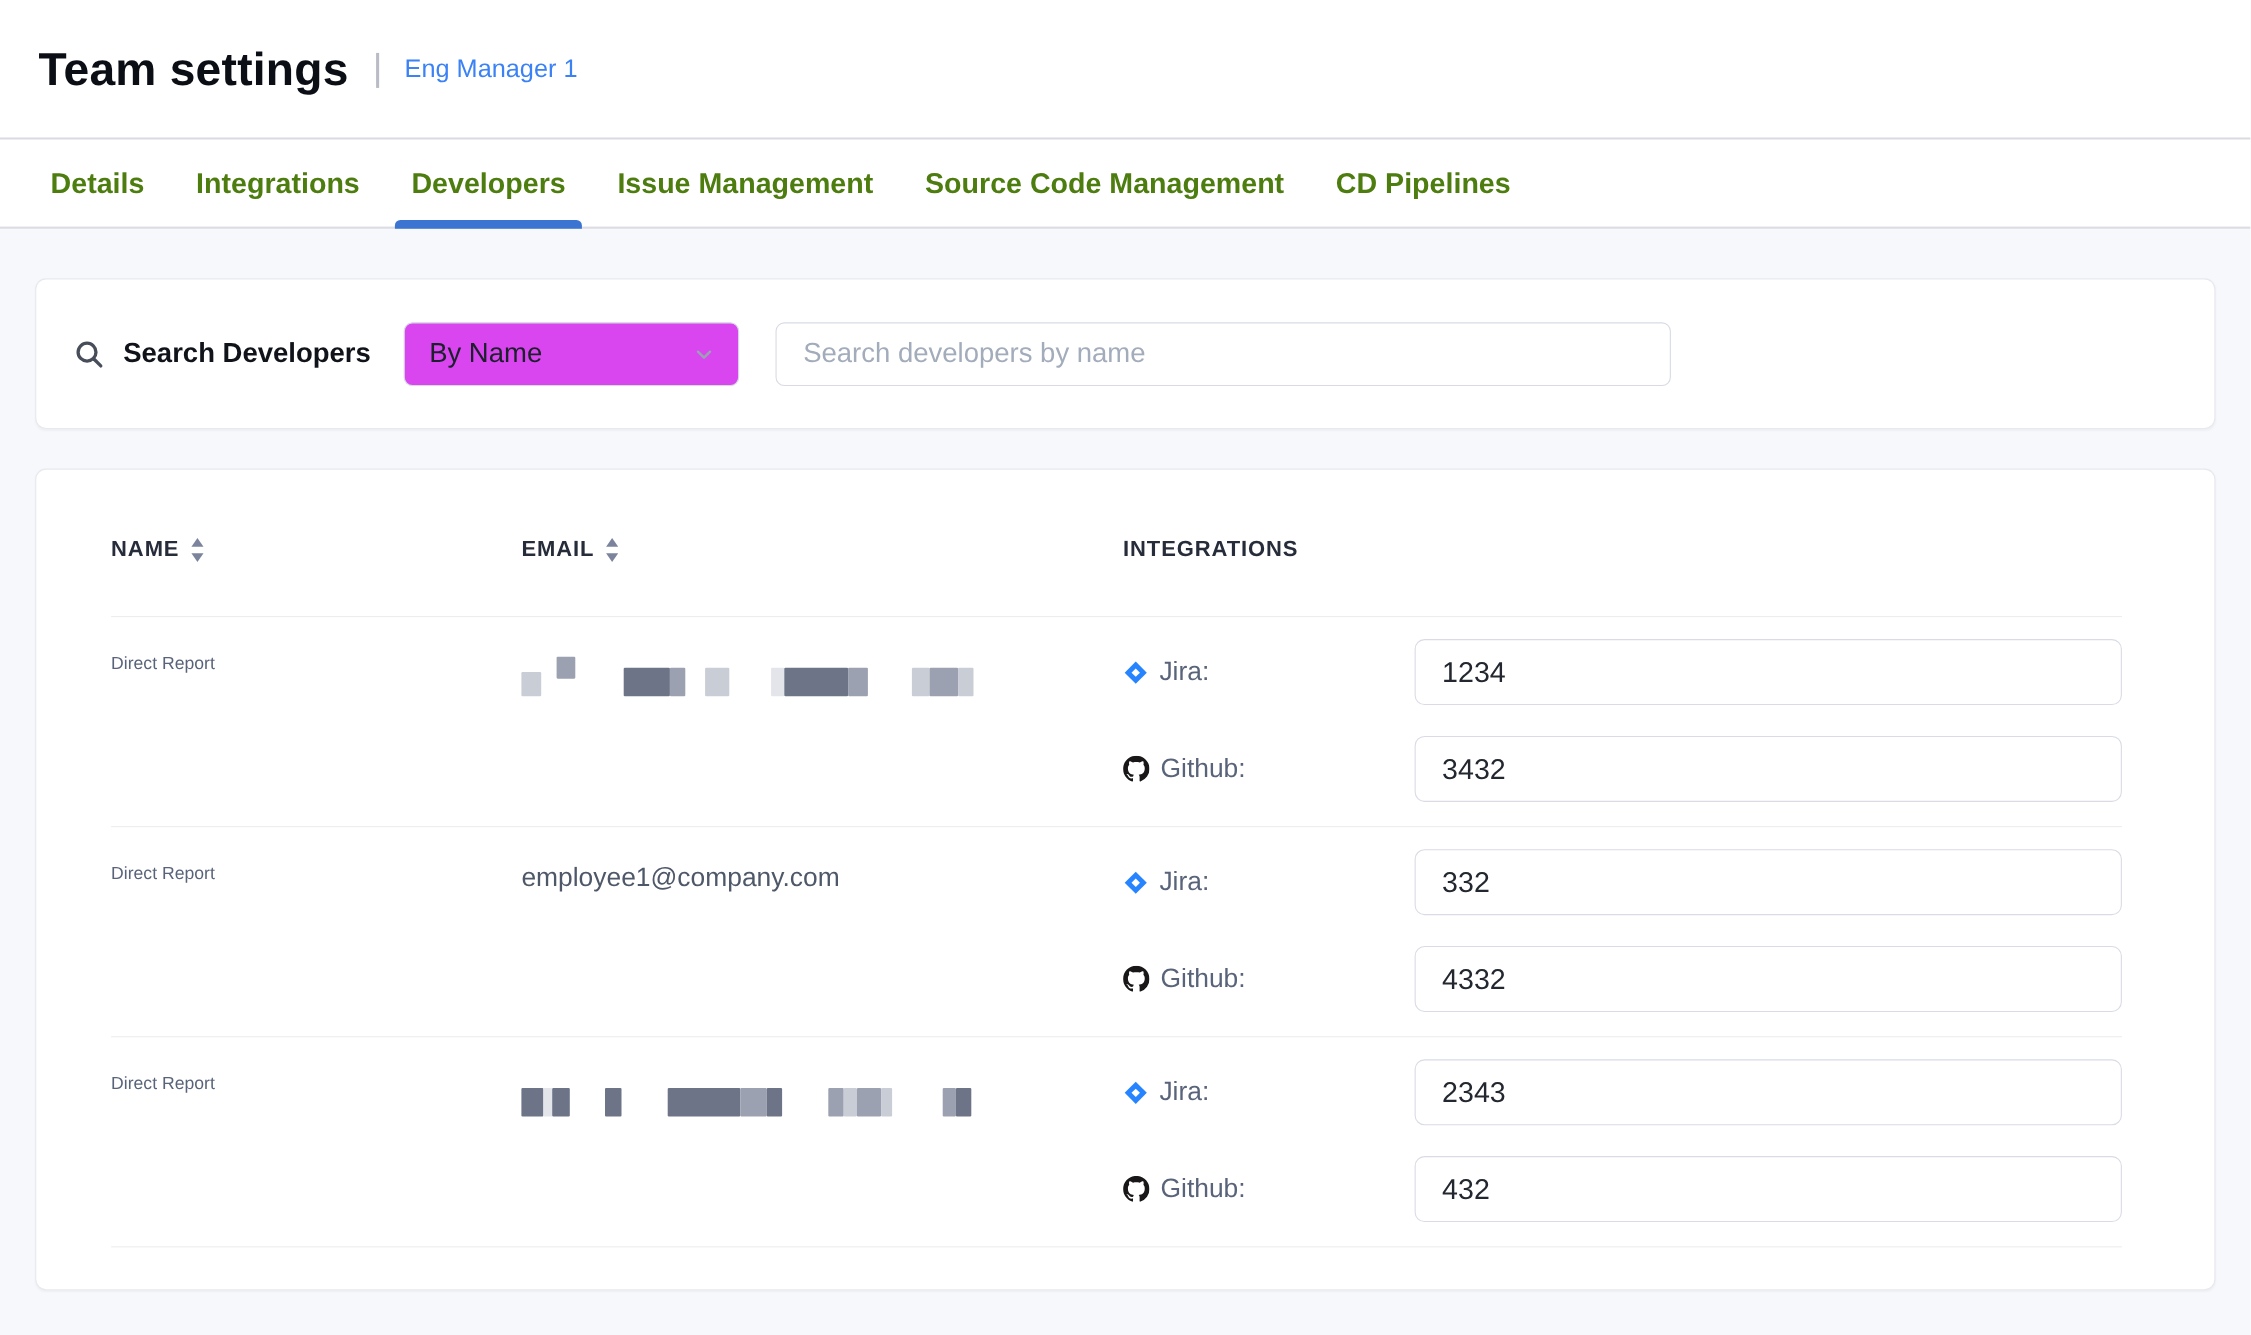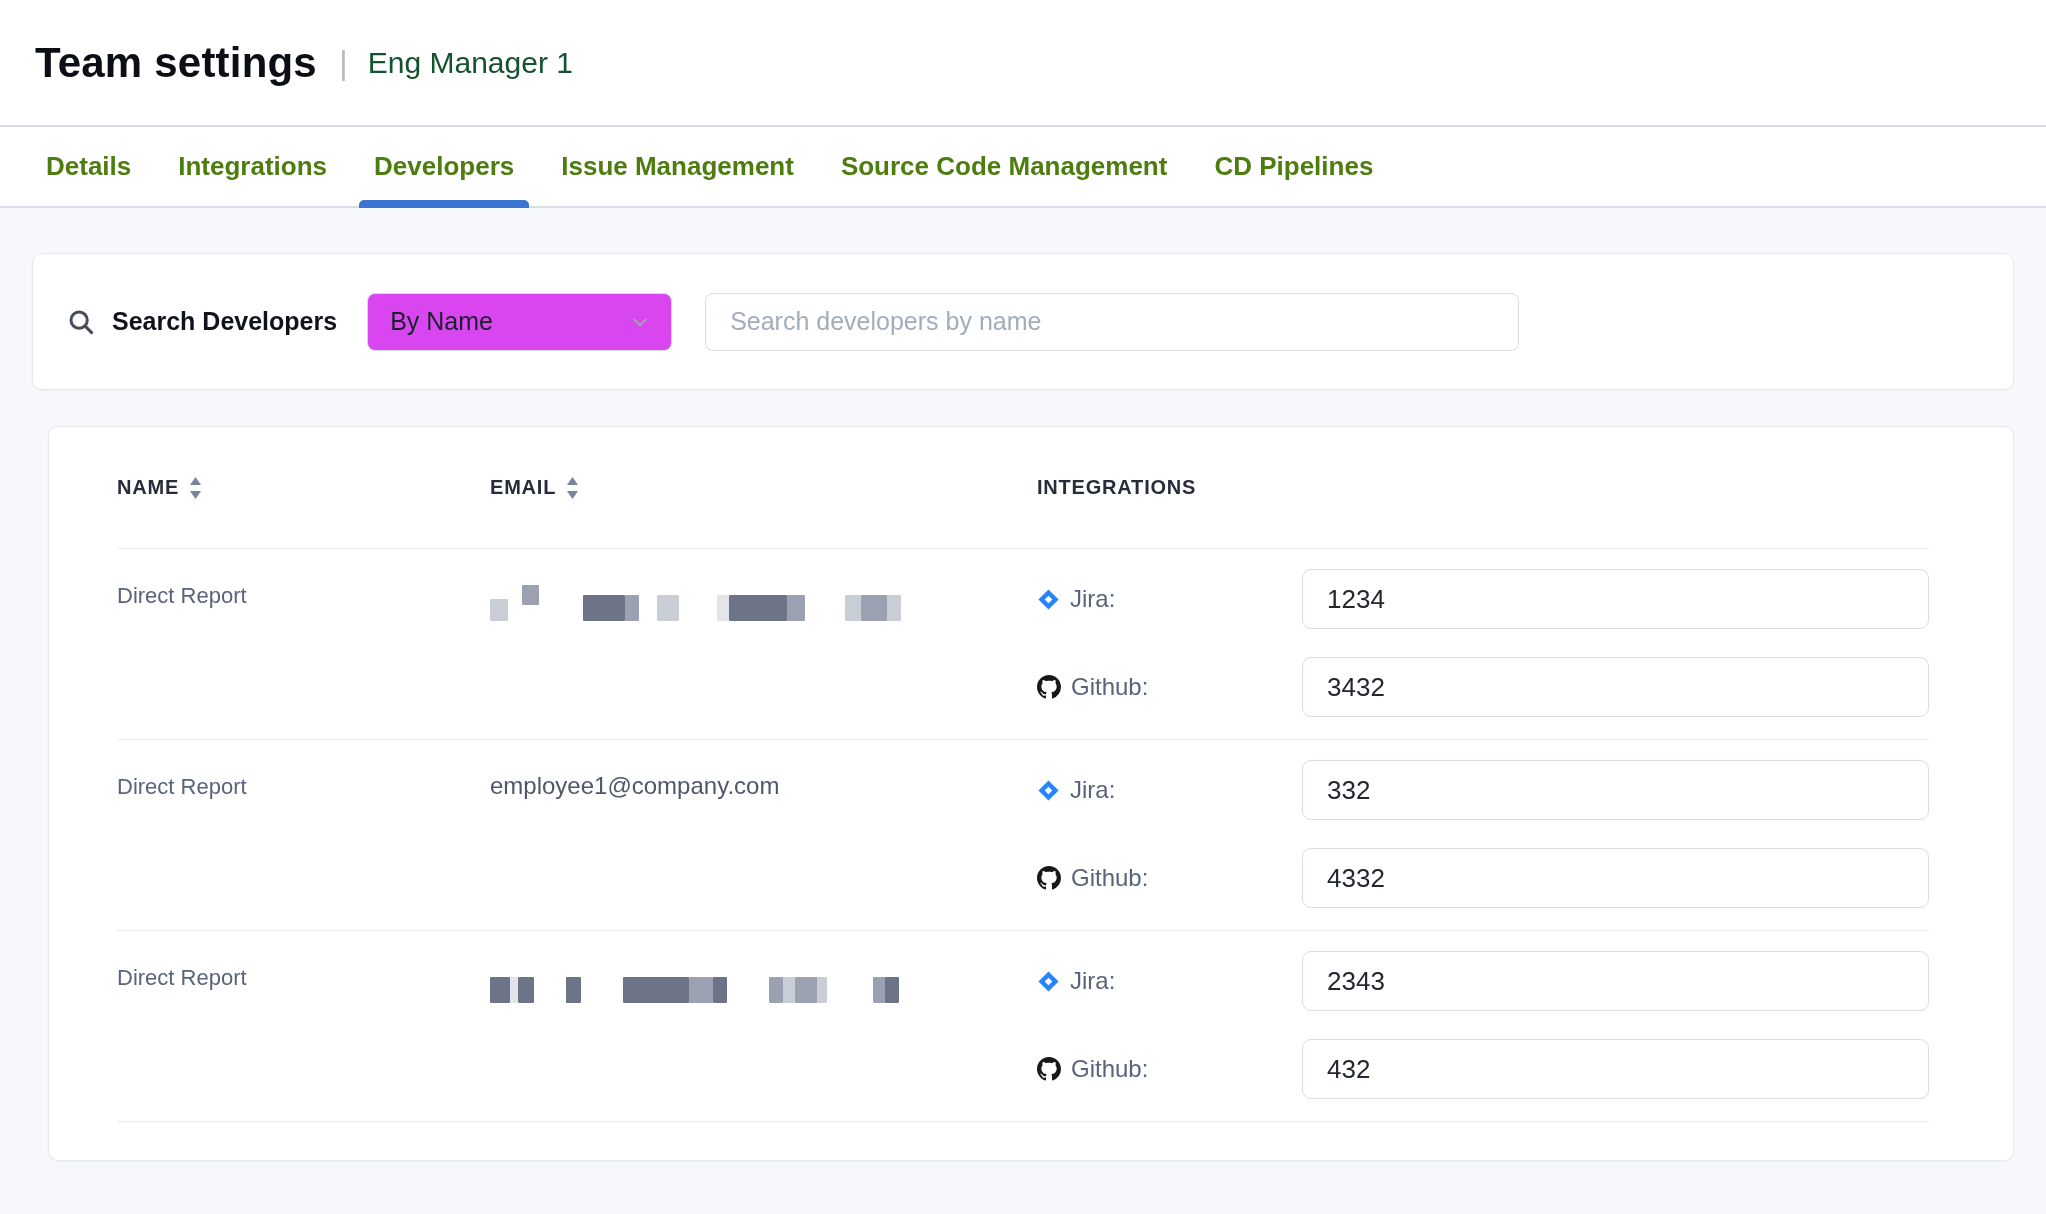--- a/index.html
+++ b/index.html
@@ -16,21 +16,21 @@
   .page-header {
     background:#ffffff;
     height:127px;
     display:flex;
     align-items:center;
     padding:0 35px;
     border-bottom:2px solid #d9dae2;
   }
   .page-title { font-size:42px; font-weight:bold; color:#0b0e14; letter-spacing:0.2px; }
   .title-divider { font-size:34px; color:#b9bcc6; font-weight:300; margin:0 20px 0 22px; }
-  .page-subtitle { font-size:30px; color:#14532d; }
+  .page-subtitle { font-size:23px; color:#3b82f6; }
 
   
   .tab-bar {
     background:#ffffff;
     height:81px;
     display:flex;
     align-items:stretch;
     padding:0 31px;
     border-bottom:2px solid #dcdde4;
     gap:17px;
@@ -95,22 +95,21 @@
     font-family:"Liberation Sans", sans-serif;
     color:#1f242e;
     outline:none;
   }
   .search-input::placeholder { color:#a3acbb; }
 
   
   .table-card {
     margin-top:36px;
     min-height:698px;
-    padding:0 84px 38px 68px;
-    margin-left:16px;
+    padding:12px 84px 38px 68px;
   }
   .thead {
     display:flex;
     align-items:center;
     height:122px;
     border-bottom:1px solid #ededf1;
   }
   .th {
     font-size:20px;
     font-weight:bold;
@@ -123,21 +122,21 @@
   .col-name { width:373px; }
   .col-email { width:547px; }
   .col-integrations { flex:1; }
   .sortable { cursor:pointer; }
 
   .trow {
     display:flex;
     border-bottom:1px solid #ededf1;
     min-height:180px;
   }
-  .cell-name { width:373px; padding-top:34px; font-size:22px; color:#59647a; }
+  .cell-name { width:373px; padding-top:34px; font-size:16px; color:#59647a; }
   .cell-email { width:547px; padding-top:32px; font-size:24px; color:#4f5869; }
   .cell-integrations { flex:1; padding-top:20px; padding-bottom:22px; display:flex; flex-direction:column; gap:28px; }
 
   .field-row { display:flex; align-items:center; }
   .field-label {
     width:265px;
     display:flex; align-items:center; gap:10px;
     font-size:24px; color:#59647a;
   }
   .int-input {

